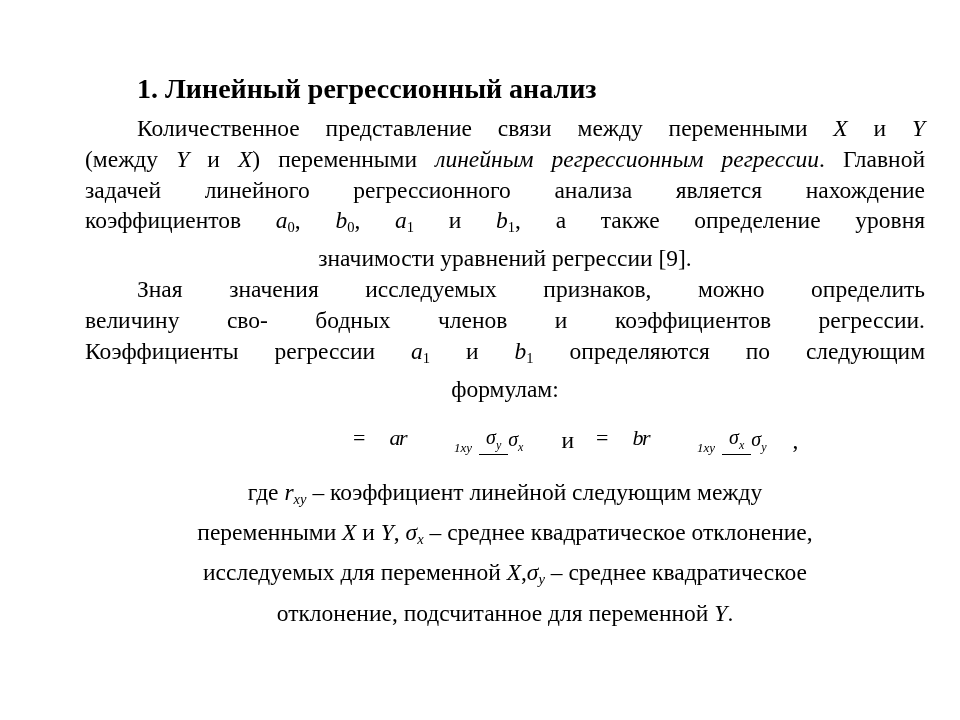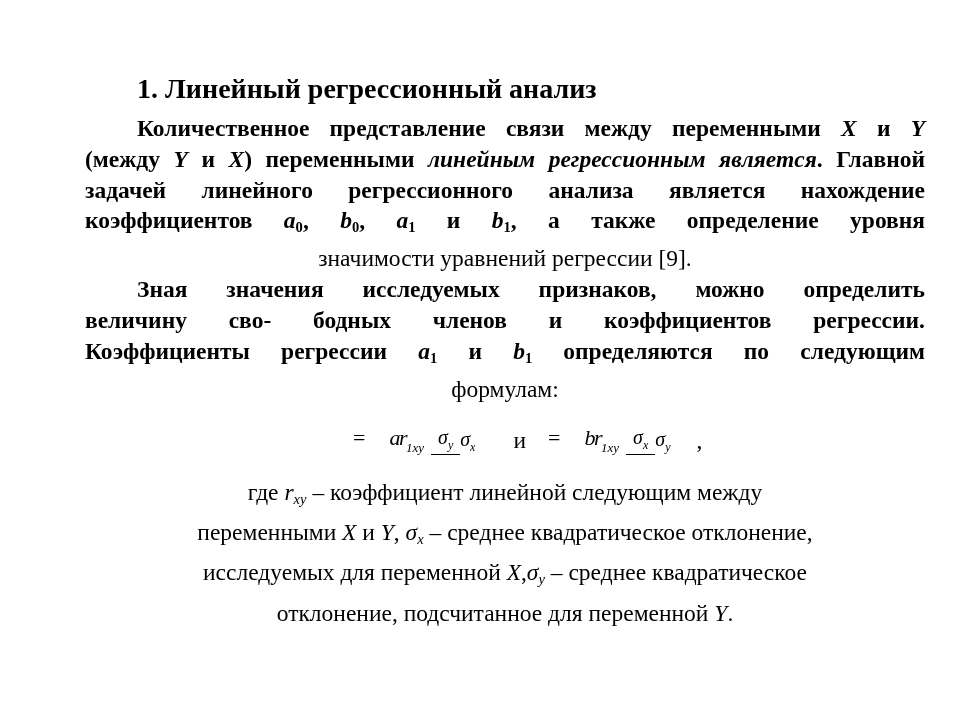--- a/index.html
+++ b/index.html
@@ -24,21 +24,20 @@
     text-indent: 52px;
   }
   .para { font-size: 23.5px; margin: 0; }
   .para .line {
     line-height: 30.8px;
     text-align: center;
   }
   .para.justified .line.j {
     text-align: justify;
     text-align-last: justify;
-    font-weight: bold;
   }
   .para .line.ind { text-indent: 52px; }
   .para.notation .line { line-height: 33px; }
   .i { font-style: italic; }
   .sub {
     font-size: 0.62em;
     vertical-align: -0.28em;
   }
   .isub {
     font-size: 0.62em;
@@ -60,20 +59,21 @@
     display: inline-block;
     margin-right: -7px;
     letter-spacing: -1px;
   }
   .eq .lhs-var { letter-spacing: -1.5px; margin-left: 32px; }
   .eq .lhs-sub {
     font-size: 13px;
     font-style: italic;
     vertical-align: -7px;
     letter-spacing: 0;
+    margin-left: 48px;
   }
   .frac {
     display: inline-flex;
     flex-direction: row;
     align-items: center;
     margin-left: 7px;
     font-size: 20px;
     font-style: italic;
     line-height: 1.1;
   }
@@ -98,21 +98,21 @@
 </style>
 </head>
 <body>
 
 <div class="doc">
 
   <h1 class="title">1. Линейный регрессионный анализ</h1>
 
   <div class="para justified">
       <div class="line j ind"><span>Количественное представление связи между переменными </span><span class="i">X</span><span> и </span><span class="i">Y</span></div>
-      <div class="line j"><span>(между </span><span class="i">Y</span><span> и </span><span class="i">X</span><span>) переменными </span><span class="i">линейным регрессионным является</span><span>. Главной</span></div>
+      <div class="line j"><span>(между </span><span class="i">Y</span><span> и </span><span class="i">X</span><span>) переменными </span><span class="i">линейным регрессионным регрессии</span><span>. Главной</span></div>
       <div class="line j"><span>задачей линейного регрессионного анализа является нахождение</span></div>
       <div class="line j"><span>коэффициентов </span><span class="i">a</span><span class="sub">0</span><span>, </span><span class="i">b</span><span class="sub">0</span><span>, </span><span class="i">a</span><span class="sub">1</span><span> и </span><span class="i">b</span><span class="sub">1</span><span>, а также определение уровня</span></div>
       <div class="line"><span>значимости уравнений регрессии [9].</span></div>
     </div>
 
   <div class="para justified">
       <div class="line j ind"><span>Зная значения исследуемых признаков, можно определить</span></div>
       <div class="line j"><span>величину сво- бодных членов и коэффициентов регрессии.</span></div>
       <div class="line j"><span>Коэффициенты регрессии </span><span class="i">a</span><span class="sub">1</span><span> и </span><span class="i">b</span><span class="sub">1</span><span> определяются по следующим</span></div>
       <div class="line"><span>формулам:</span></div>

